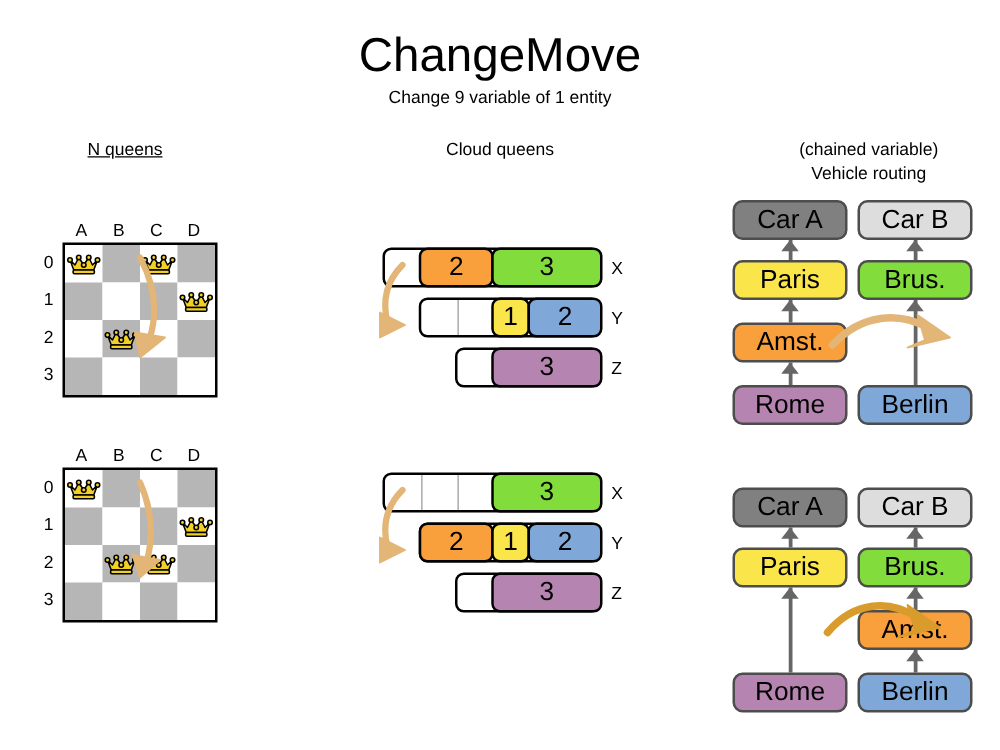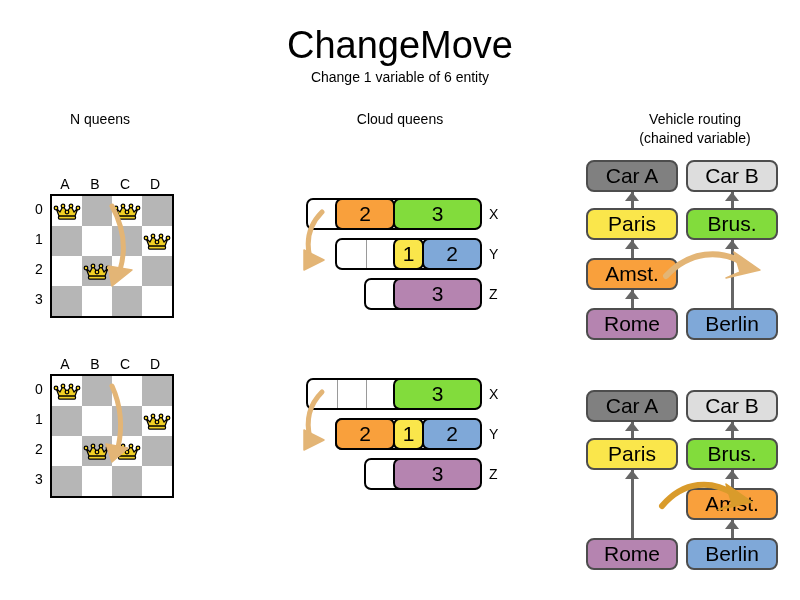--- a/index.html
+++ b/index.html
@@ -2,21 +2,21 @@
 <html><head>
 <meta charset="utf-8">
 <style>
   html,body{margin:0;padding:0;background:#ffffff;}
   body{width:800px;height:600px;position:relative;overflow:hidden;
        font-family:"Liberation Sans","DejaVu Sans",sans-serif;color:#000;}
   .abs{position:absolute;}
   #page-title{left:0;top:22px;width:800px;text-align:center;font-size:38px;font-weight:400;line-height:46px;}
   #page-subtitle{left:0;top:68px;width:800px;text-align:center;font-size:14px;line-height:18px;}
   .section-header{font-size:14px;text-align:center;line-height:19px;}
-  #hdr-queens{left:10px;top:110px;width:180px;}
+  #hdr-queens{left:10px;top:110px;width:180px;text-decoration:underline;}
   #hdr-cloud{left:310px;top:110px;width:180px;}
   #hdr-vrp{left:600px;top:110px;width:190px;}
 
   
   .board-wrap{position:absolute;width:170px;height:160px;}
   .col-labels{position:absolute;left:45px;top:0px;width:120px;height:18px;}
   .col-labels span{display:block;float:left;width:30px;text-align:center;font-size:14px;line-height:16px;}
   .row-labels{position:absolute;left:25px;top:18px;width:18px;height:120px;}
   .row-labels span{display:block;height:30px;line-height:30px;text-align:center;font-size:14px;}
   .grid{position:absolute;left:45px;top:18px;width:120px;height:120px;border:2px solid #000;box-sizing:content-box;}
@@ -38,27 +38,27 @@
   .link{position:absolute;width:3px;background:#666;}
   .arrowhead{position:absolute;width:0;height:0;border-left:7px solid transparent;border-right:7px solid transparent;
              border-bottom:9px solid #666;}
 
   svg{position:absolute;overflow:visible;}
 </style>
 </head>
 <body>
 
 <div class="abs" id="page-title">ChangeMove</div>
-<div class="abs" id="page-subtitle">Change 1 variable of 6 entity</div>
+<div class="abs" id="page-subtitle">Change 9 variable of 1 entity</div>
 
 <div class="abs section-header" id="hdr-queens">N queens</div>
 <div class="abs section-header" id="hdr-cloud">Cloud queens</div>
 <div class="abs section-header" id="hdr-vrp">
+  <div>(chained variable)</div>
   <div>Vehicle routing</div>
-  <div>(chained variable)</div>
 </div>
 
 <div class="board-wrap" id="board-before" style="left:5px;top:176px;">
   <div class="col-labels">
     <span>A</span>
     <span>B</span>
     <span>C</span>
     <span>D</span>
   </div>
   <div class="row-labels">

